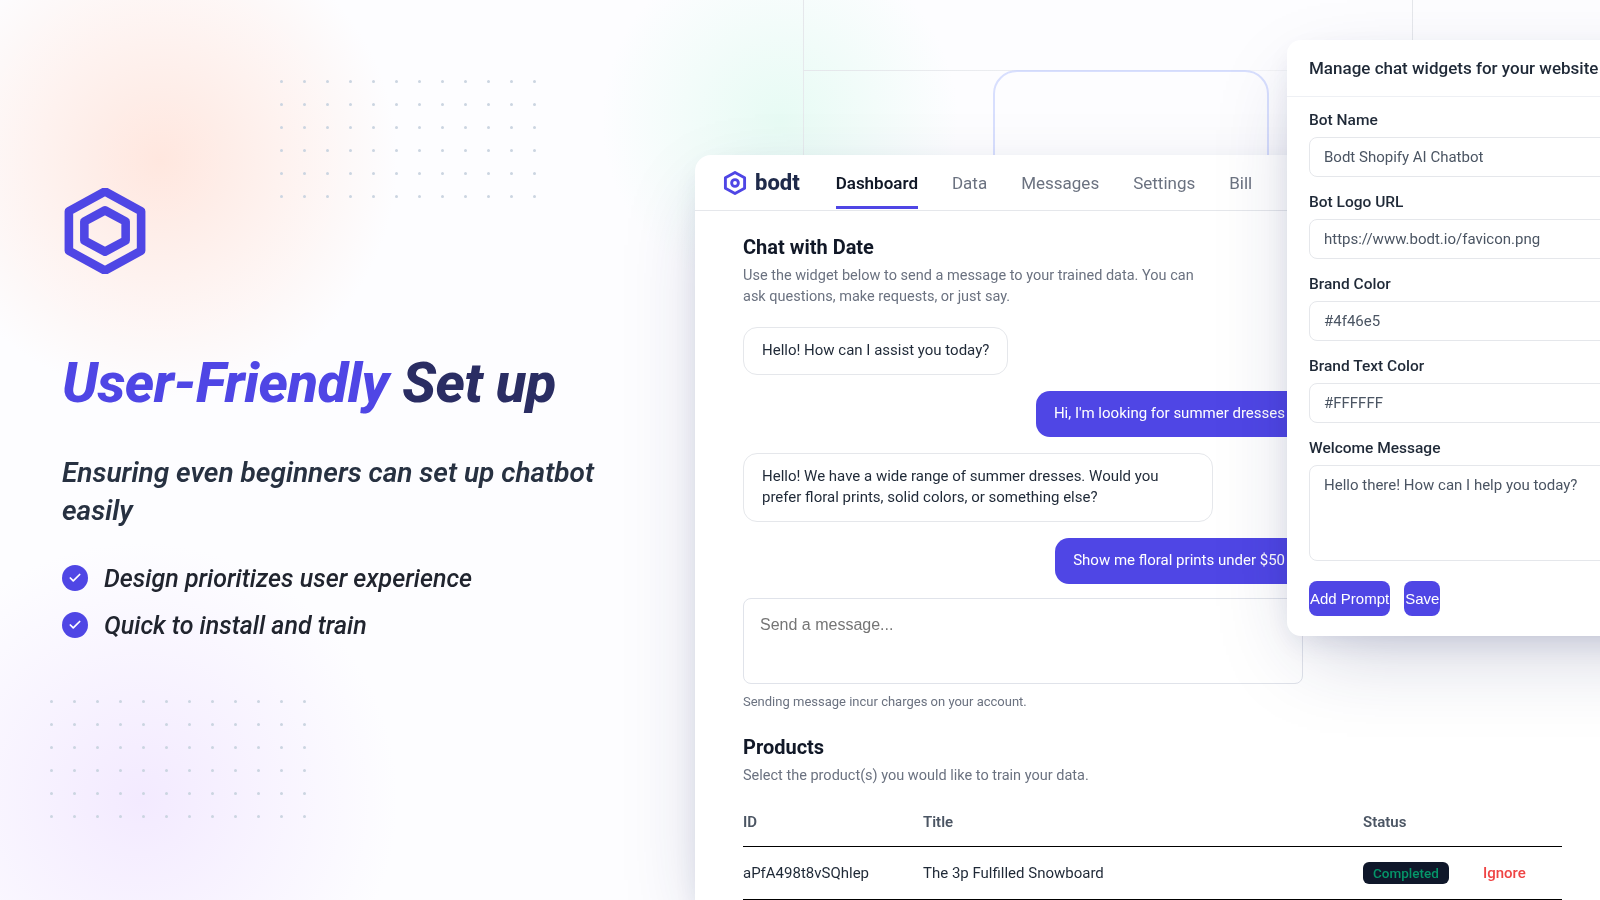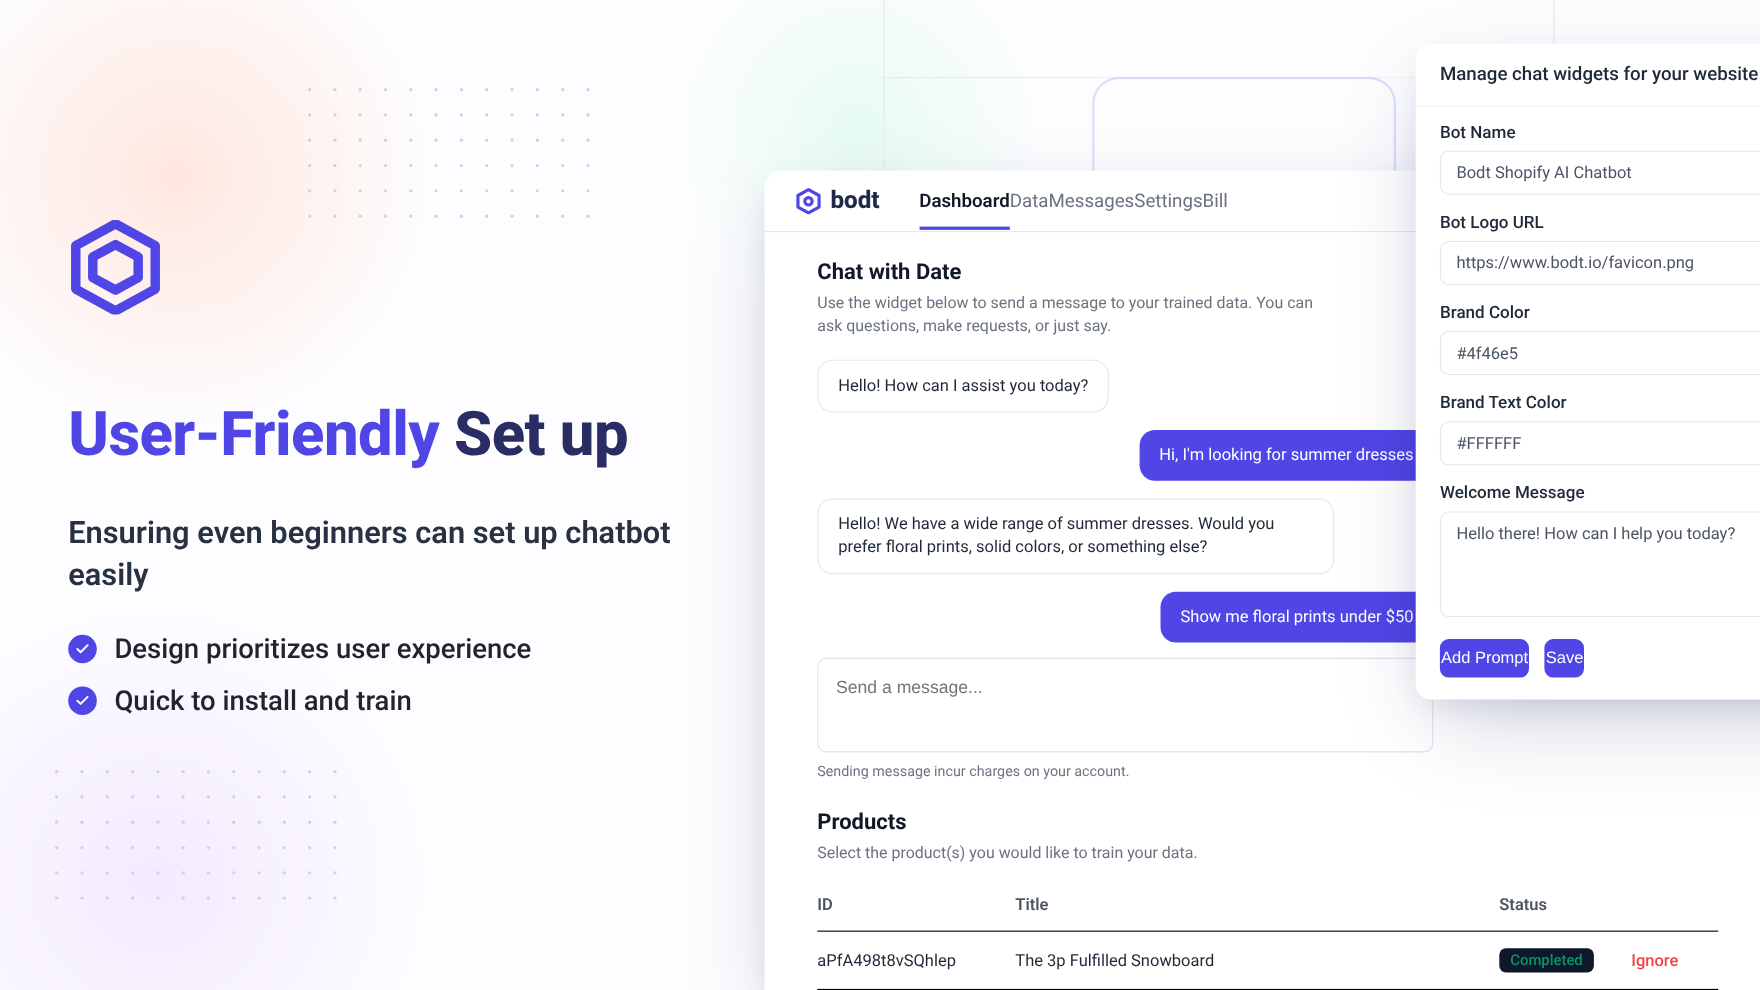--- a/index.html
+++ b/index.html
@@ -12,37 +12,37 @@
   .dots span{width:3px;height:3px;border-radius:50%;background:#cbd5e1;}
   .dots.d1{left:280px;top:80px;}
   .dots.d2{left:50px;top:700px;}
   .vline{position:absolute;top:0;width:1px;height:900px;background:linear-gradient(#e5e7eb,rgba(229,231,235,0));}
   .vline.a{left:803px;}
   .vline.b{left:1412px;}
   .hline{position:absolute;top:70px;left:803px;right:0;height:1px;background:linear-gradient(to right,#e5e7eb,rgba(229,231,235,0));}
   .accent-box{position:absolute;left:993px;top:70px;width:276px;height:380px;border:2px solid #c7d2fe;border-radius:24px;opacity:.7;}
 
   
-  .left{position:absolute;left:62px;top:200px;width:600px;}
+  .left{position:absolute;left:62px;top:188px;width:600px;font-style:italic;}
   .logo-hex{width:86px;height:86px;margin-bottom:72px;}
   h1{font-size:56px;font-weight:800;letter-spacing:-.5px;color:#2a2d63;}
   h1 .accent{color:#4f46e5;}
   .sub{margin-top:38px;font-size:28px;font-weight:600;color:#273141;line-height:1.35;max-width:560px;}
   .checks{margin-top:34px;}
   .check-row{display:flex;align-items:center;gap:16px;margin:18px 0;text-align:center;}
   .check-badge{flex:0 0 26px;width:26px;height:26px;border-radius:50%;background:#4f46e5;display:flex;align-items:center;justify-content:center;}
   .check-badge svg{stroke:#fff;}
   .check-row span.t{font-size:25px;font-weight:500;color:#20242e;}
 
   
   .app{position:absolute;left:695px;top:155px;right:-10px;bottom:-10px;background:#fff;border-radius:16px 0 0 0;box-shadow:0 30px 80px -20px rgba(30,41,99,.25),0 10px 30px -10px rgba(30,41,99,.15);overflow:hidden;padding:0 0 0 0;}
   .app-header{display:flex;align-items:center;height:56px;padding:0 28px;border-bottom:1px solid #e5e7eb;gap:12px;}
   .app-brand{display:flex;align-items:center;gap:8px;font-weight:800;font-size:22px;color:#1f2a4a;margin-right:24px;}
   .app-brand svg{width:24px;height:24px;}
-  .tabs{display:flex;}
+  .tabs{display:flex;gap:34px;}
   .tab{font-size:17px;color:#6b7280;padding:16px 0 13px;border-bottom:3px solid transparent;cursor:pointer;}
   .tab.active{color:#111827;font-weight:600;border-bottom-color:#4f46e5;}
 
   .app-body{padding:24px 48px 0;}
   .sect-title{font-size:20px;font-weight:700;color:#111827;}
   .sect-desc{font-size:14.5px;color:#6b7280;margin-top:6px;max-width:470px;line-height:1.45;}
 
   .chat{margin-top:20px;display:flex;flex-direction:column;gap:16px;width:560px;}
   .bubble{max-width:470px;padding:12px 18px;border-radius:14px;font-size:15px;line-height:1.45;}
   .bot{background:#fff;border:1px solid #e5e7eb;color:#1f2937;align-self:flex-start;}

